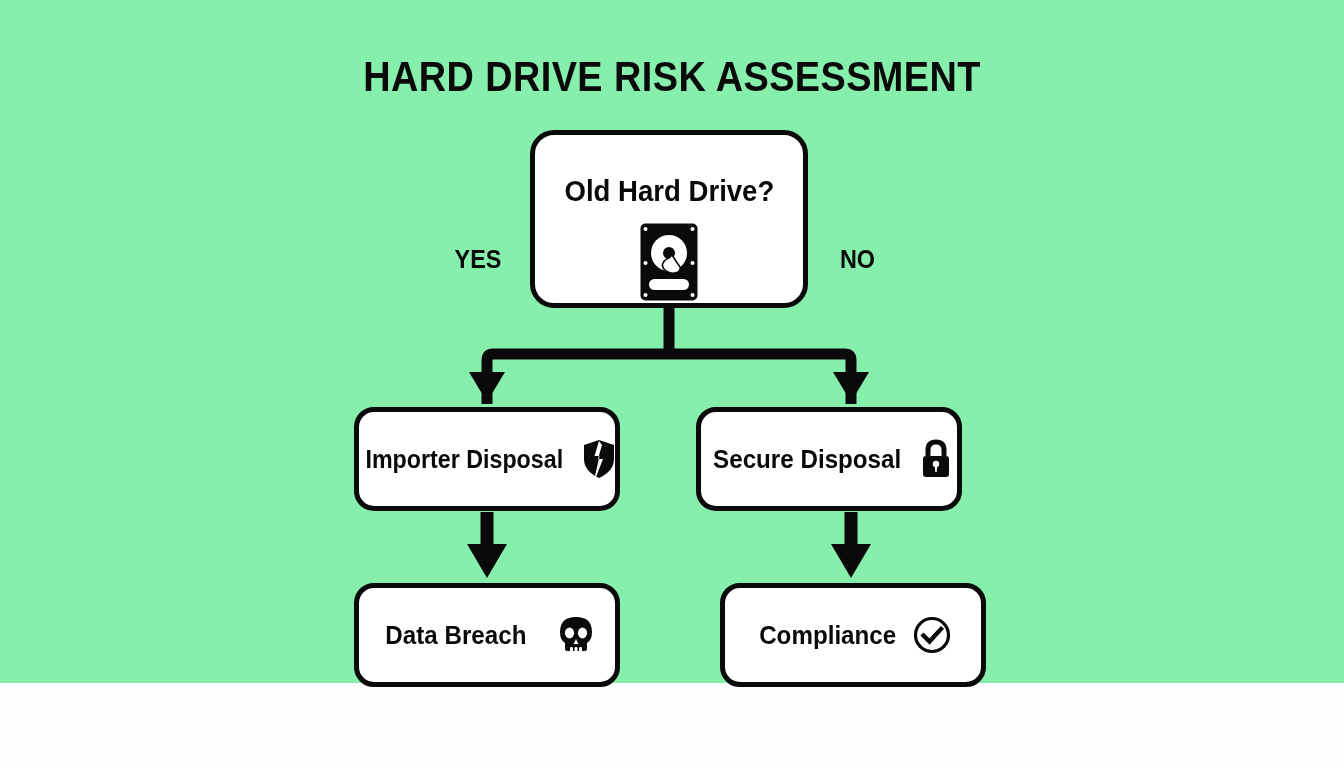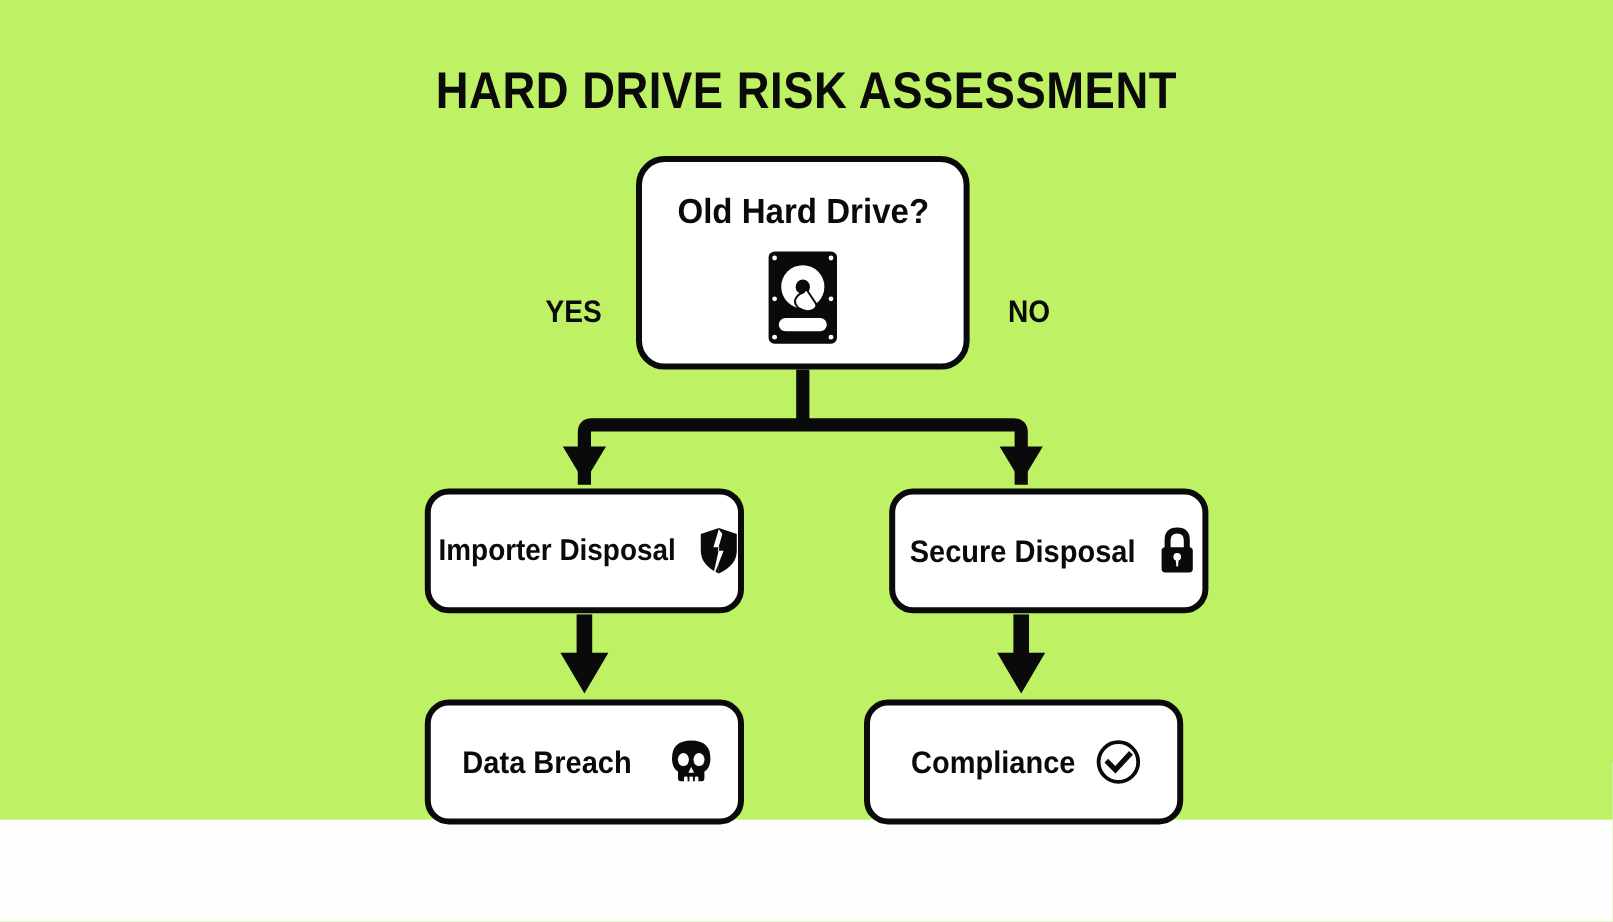--- a/index.html
+++ b/index.html
@@ -10,21 +10,21 @@
     width: 1344px;
     height: 768px;
     background: #fdfdfd;
     font-family: "Liberation Sans", sans-serif;
     overflow: hidden;
   }
   #canvas {
     position: relative;
     width: 1344px;
     height: 683px;
-    background: #bef264;
+    background: #86efac;
   }
 
   
   .title {
     position: absolute;
     left: 0;
     top: 52px;
     width: 1344px;
     text-align: center;
     font-family: "Liberation Sans", sans-serif;
@@ -48,36 +48,36 @@
     justify-content: center;
   }
   .node-decision {
     left: 530px;
     top: 130px;
     width: 278px;
     height: 178px;
     border-radius: 24px;
     flex-direction: column;
     justify-content: flex-start;
-    padding-top: 26px;
+    padding-top: 40px;
   }
   .decision-label {
     font-weight: bold;
     font-size: 29px;
     color: #0a0a0a;
     letter-spacing: 0px;
     transform: scaleX(0.95);
     white-space: nowrap;
   }
   .decision-icon {
     margin-top: 14px;
   }
 
   .node-mid-left  { left: 354px; top: 407px; width: 266px; height: 104px; align-items: center; }
-  .node-mid-right { left: 741px; top: 407px; width: 266px; height: 104px; }
+  .node-mid-right { left: 696px; top: 407px; width: 266px; height: 104px; }
   .node-bot-left  { left: 354px; top: 583px; width: 266px; height: 104px; }
   .node-bot-right { left: 720px; top: 583px; width: 266px; height: 104px; }
 
   .node-row-inner {
     display: flex;
     align-items: center;
     justify-content: center;
     gap: 12px;
     width: 100%;
   }

